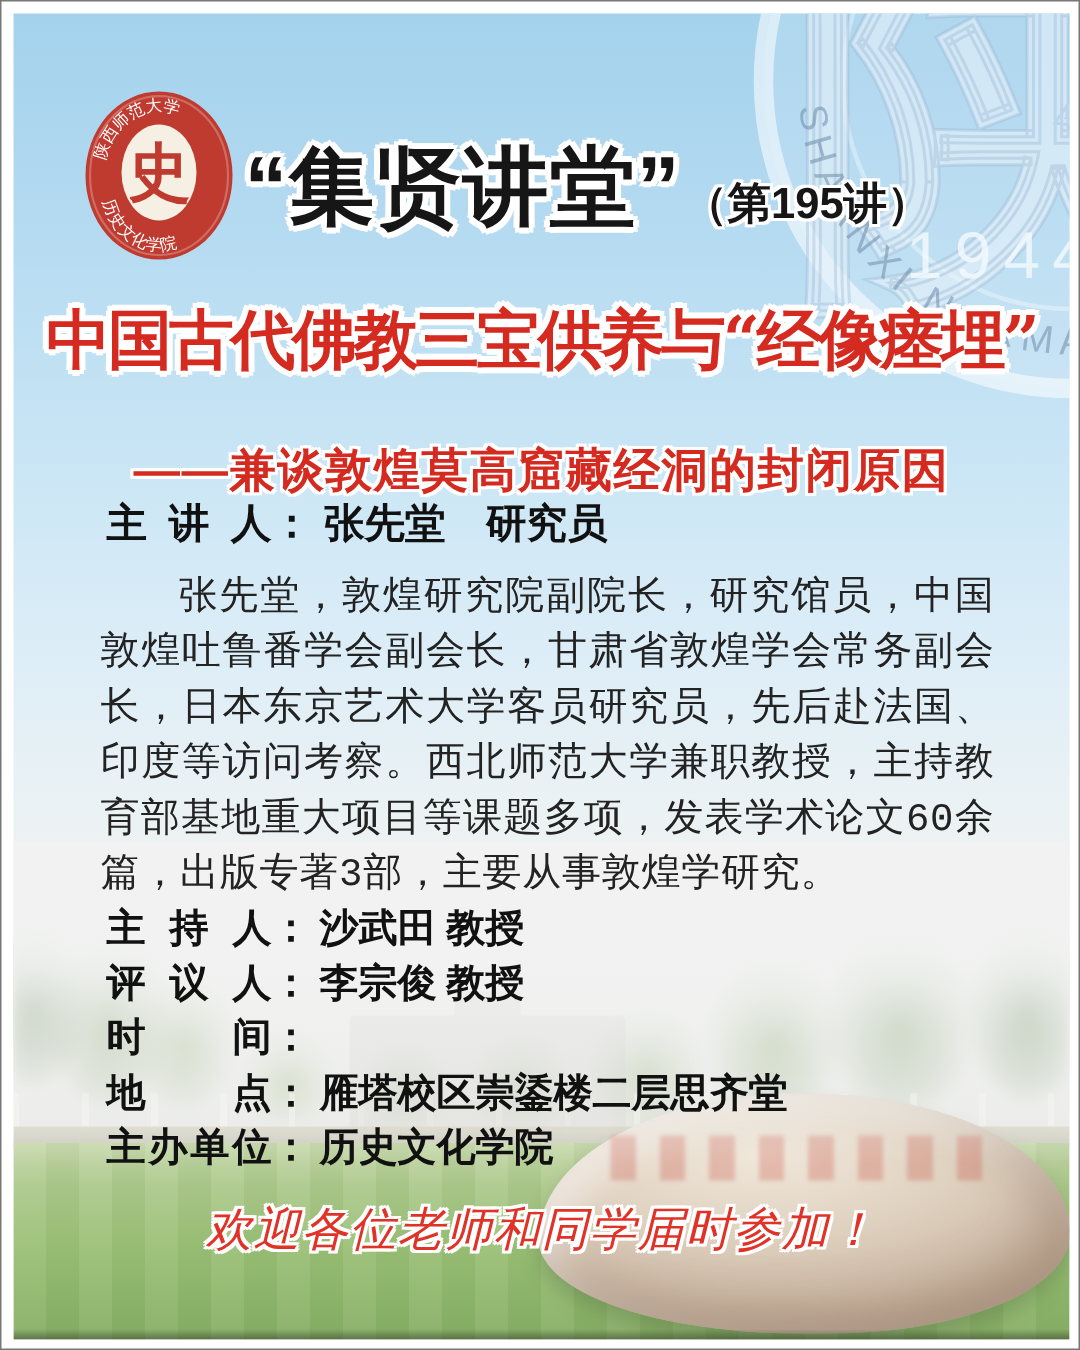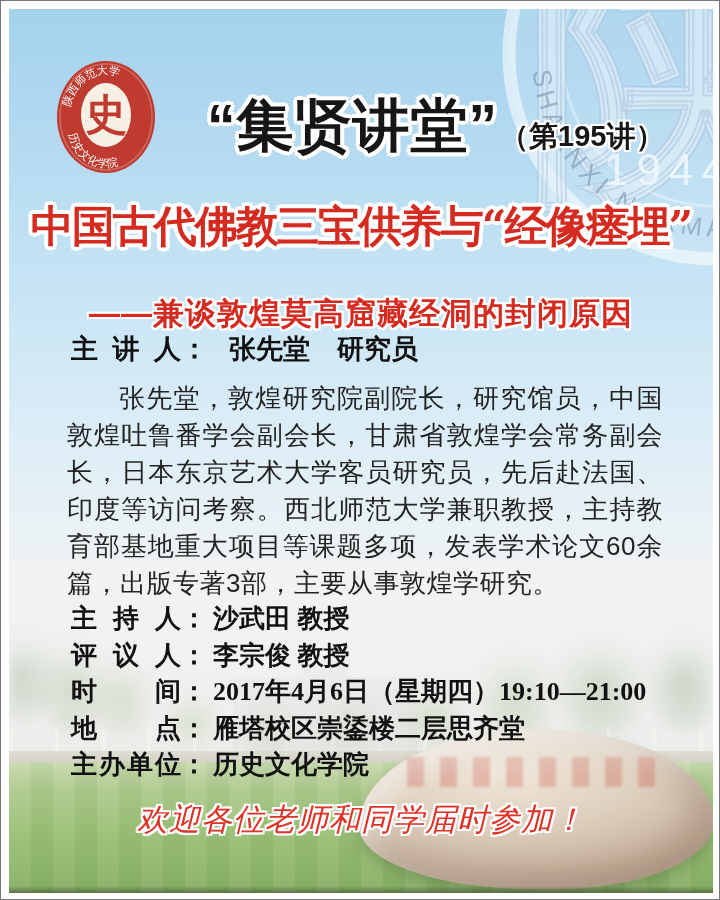--- a/index.html
+++ b/index.html
@@ -15,21 +15,21 @@
       #dfeef7 50%,#ebf2f4 60%,#f1f2f1 68%,#f1f2f1 100%);
   }
   
   .watermark{position:absolute;left:470px;top:-190px;width:470px;height:470px;z-index:1;}
   
   .header{position:absolute;left:46px;top:46px;right:0;height:130px;z-index:3;display:flex;}
   .logo{width:102px;height:116px;flex:0 0 auto;margin-top:4px;}
   .series{display:flex;align-items:flex-end;margin-left:6px;}
   .series-title{
     font-size:57px;font-weight:bold;color:#161616;letter-spacing:1px;
-    line-height:120px;white-space:nowrap;margin-left:44px;
+    line-height:120px;white-space:nowrap;
   }
   .series-number{
     font-size:29px;font-weight:bold;color:#161616;white-space:nowrap;
     line-height:29px;margin:0 0 34px 2px;
   }
   .outline{
     text-shadow:-3px -3px 0 #fff,3px -3px 0 #fff,-3px 3px 0 #fff,3px 3px 0 #fff,
       -4px 0 0 #fff,4px 0 0 #fff,0 -4px 0 #fff,0 4px 0 #fff,
       -2px -2px 0 #fff,2px 2px 0 #fff,2px -2px 0 #fff,-2px 2px 0 #fff;
   }
@@ -47,24 +47,24 @@
   }
   .sub-title{
     position:absolute;left:0;right:0;top:250px;z-index:3;text-align:center;
     font-size:31px;font-weight:bold;letter-spacing:1px;
     color:var(--accent-red,#d42a20);white-space:nowrap;margin-top:34px;
   }
   
   .speaker{position:absolute;left:62px;top:322px;z-index:3;font-size:27px;font-weight:bold;color:#111;}
   .lbl{display:inline-block;width:110px;text-align:justify;text-align-last:justify;}
   .colon{font-weight:bold;}
-  .speaker .val{margin-left:21px;}
+  .speaker .val{margin-left:8px;}
   .bio{
     position:absolute;left:58px;right:50px;top:371px;z-index:3;
-    font-family:Liberation Sans, sans-serif;
+    font-family:Liberation Mono, monospace;
     font-size:26px;line-height:37px;color:#232323;text-indent:2em;
     letter-spacing:0.5px;text-align:justify;
   }
   
   .details{position:absolute;left:62px;top:592px;z-index:3;}
   .detail-row{display:flex;align-items:flex-start;height:36.5px;font-size:26px;color:#111;}
   .detail-row .lbl{font-weight:bold;}
   .detail-row .val{
     font-family:"Liberation Serif",serif;font-weight:bold;margin-left:6px;white-space:nowrap;
   }
@@ -185,21 +185,20 @@
         <span class="val">沙武田 教授</span>
     </div>
     <div class="detail-row">
       <span class="lbl">评议人</span>
         <span class="colon">：</span>
         <span class="val">李宗俊 教授</span>
     </div>
     <div class="detail-row">
       <span class="lbl">时间</span>
         <span class="colon">：</span>
-        <span class="val">2017年4月6日（星期四）19:10—21:00</span>
     </div>
     <div class="detail-row">
       <span class="lbl">地点</span>
         <span class="colon">：</span>
         <span class="val">雁塔校区崇鋈楼二层思齐堂</span>
     </div>
     <div class="detail-row">
       <span class="lbl">主办单位</span>
         <span class="colon">：</span>
         <span class="val">历史文化学院</span>

